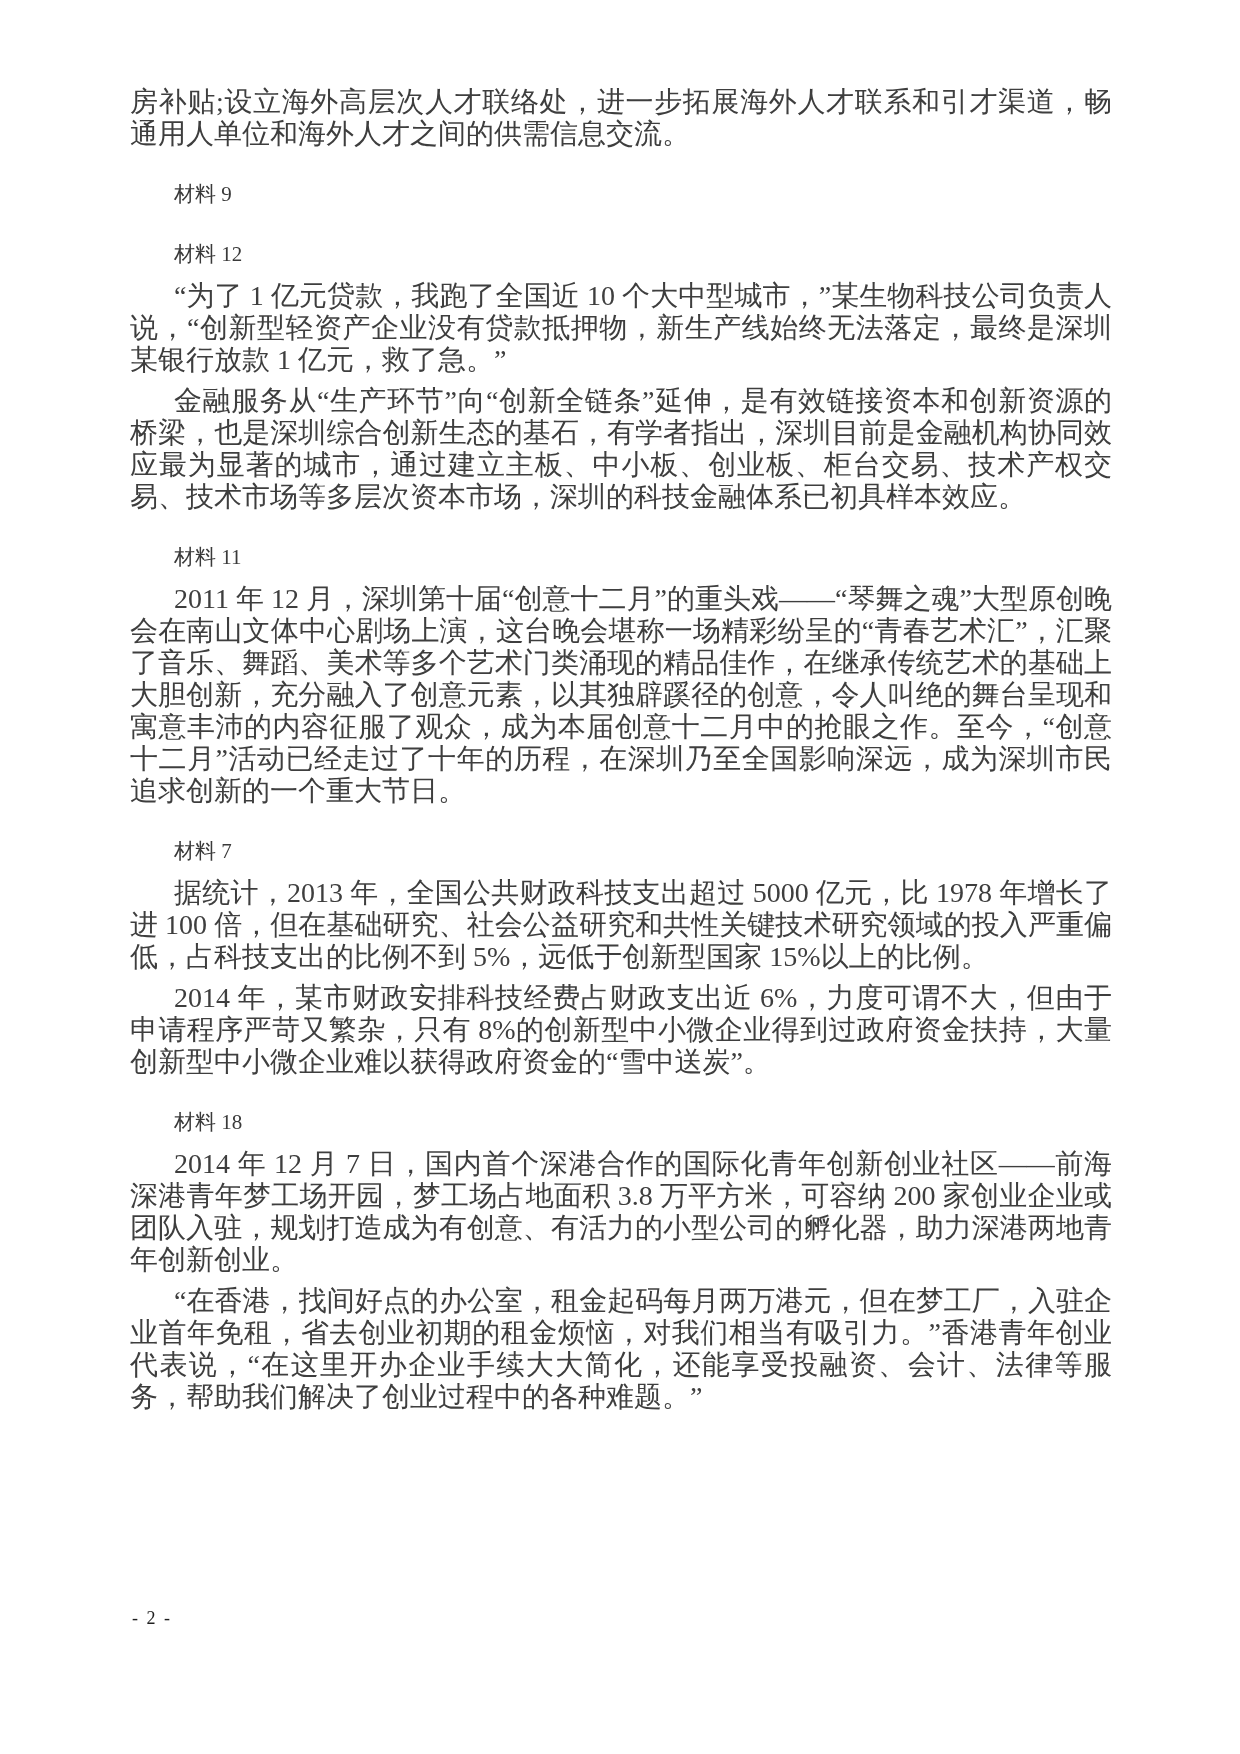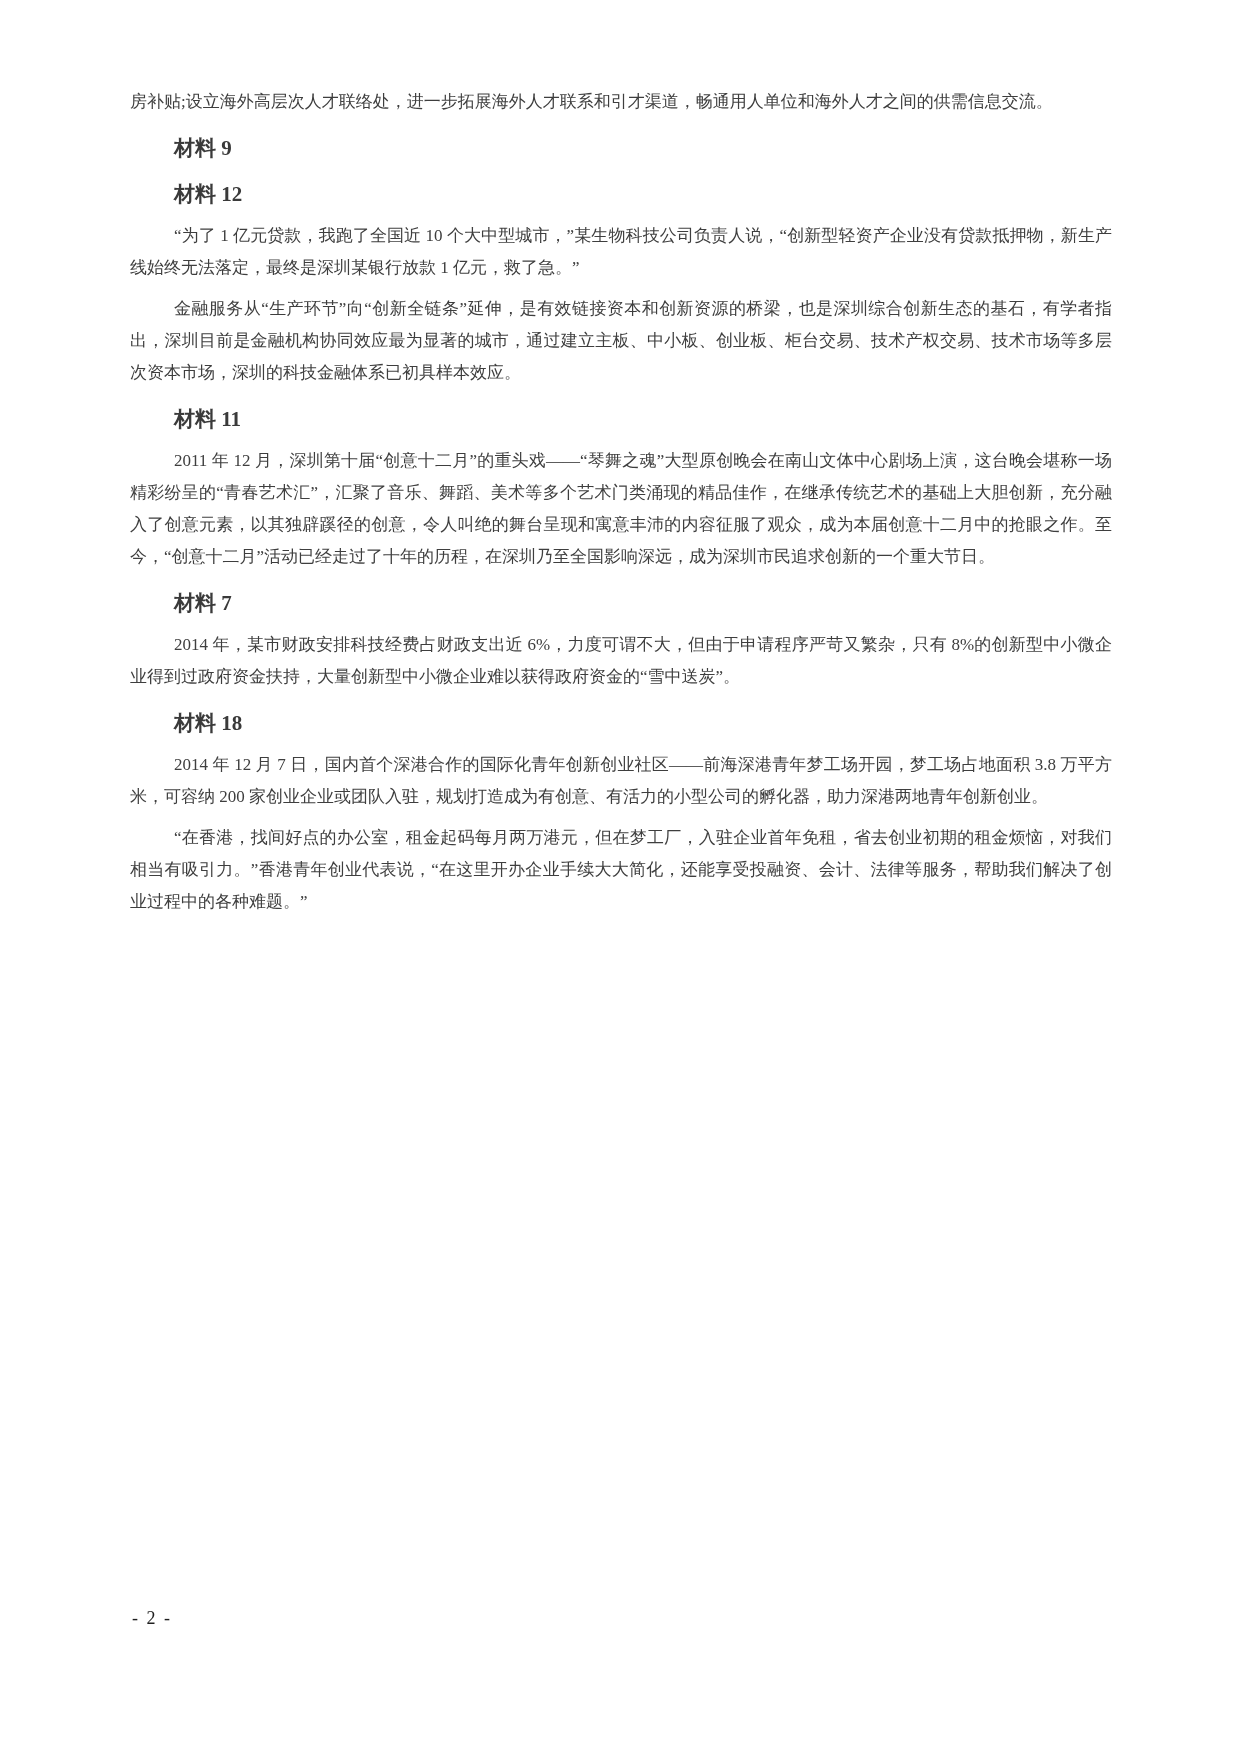--- a/index.html
+++ b/index.html
@@ -19,38 +19,38 @@
     height: 1754px;
     background: #ffffff;
   }
   .content {
     position: absolute;
     left: 130px;
     top: 86px;
     width: 982px;
   }
   .para {
-    font-size: 17px;
+    font-size: 28px;
     line-height: 32px;
     color: #3e3e3e;
     text-align: justify;
     text-indent: 44px;
     margin: 0 0 9px 0;
     word-break: break-all;
   }
   .para.no-indent {
     text-indent: 0;
   }
   .heading {
     font-size: 21px;
     line-height: 32px;
     color: #3a3a3a;
-    font-weight: bold;
+    font-weight: normal;
     text-indent: 44px;
-    margin: 14px 0 10px 0;
+    margin: 28px 0 10px 0;
   }
   .page-footer {
     position: absolute;
     left: 132px;
     top: 1606px;
     font-size: 18px;
     line-height: 24px;
     color: #1f1f1f;
     letter-spacing: 2px;
   }
@@ -66,20 +66,21 @@
     <p class="heading">材料 9</p>
 
     <p class="heading">材料 12</p>
     <p class="para">“为了 1 亿元贷款，我跑了全国近 10 个大中型城市，”某生物科技公司负责人说，“创新型轻资产企业没有贷款抵押物，新生产线始终无法落定，最终是深圳某银行放款 1 亿元，救了急。”</p>
     <p class="para">金融服务从“生产环节”向“创新全链条”延伸，是有效链接资本和创新资源的桥梁，也是深圳综合创新生态的基石，有学者指出，深圳目前是金融机构协同效应最为显著的城市，通过建立主板、中小板、创业板、柜台交易、技术产权交易、技术市场等多层次资本市场，深圳的科技金融体系已初具样本效应。</p>
 
     <p class="heading">材料 11</p>
     <p class="para">2011 年 12 月，深圳第十届“创意十二月”的重头戏——“琴舞之魂”大型原创晚会在南山文体中心剧场上演，这台晚会堪称一场精彩纷呈的“青春艺术汇”，汇聚了音乐、舞蹈、美术等多个艺术门类涌现的精品佳作，在继承传统艺术的基础上大胆创新，充分融入了创意元素，以其独辟蹊径的创意，令人叫绝的舞台呈现和寓意丰沛的内容征服了观众，成为本届创意十二月中的抢眼之作。至今，“创意十二月”活动已经走过了十年的历程，在深圳乃至全国影响深远，成为深圳市民追求创新的一个重大节日。</p>
 
     <p class="heading">材料 7</p>
+    <p class="para">据统计，2013 年，全国公共财政科技支出超过 5000 亿元，比 1978 年增长了进 100 倍，但在基础研究、社会公益研究和共性关键技术研究领域的投入严重偏低，占科技支出的比例不到 5%，远低于创新型国家 15%以上的比例。</p>
     <p class="para">2014 年，某市财政安排科技经费占财政支出近 6%，力度可谓不大，但由于申请程序严苛又繁杂，只有 8%的创新型中小微企业得到过政府资金扶持，大量创新型中小微企业难以获得政府资金的“雪中送炭”。</p>
 
     <p class="heading">材料 18</p>
     <p class="para">2014 年 12 月 7 日，国内首个深港合作的国际化青年创新创业社区——前海深港青年梦工场开园，梦工场占地面积 3.8 万平方米，可容纳 200 家创业企业或团队入驻，规划打造成为有创意、有活力的小型公司的孵化器，助力深港两地青年创新创业。</p>
     <p class="para">“在香港，找间好点的办公室，租金起码每月两万港元，但在梦工厂，入驻企业首年免租，省去创业初期的租金烦恼，对我们相当有吸引力。”香港青年创业代表说，“在这里开办企业手续大大简化，还能享受投融资、会计、法律等服务，帮助我们解决了创业过程中的各种难题。”</p>
 
   </div>
 
   <div class="page-footer">- 2 -</div>
 </div>

